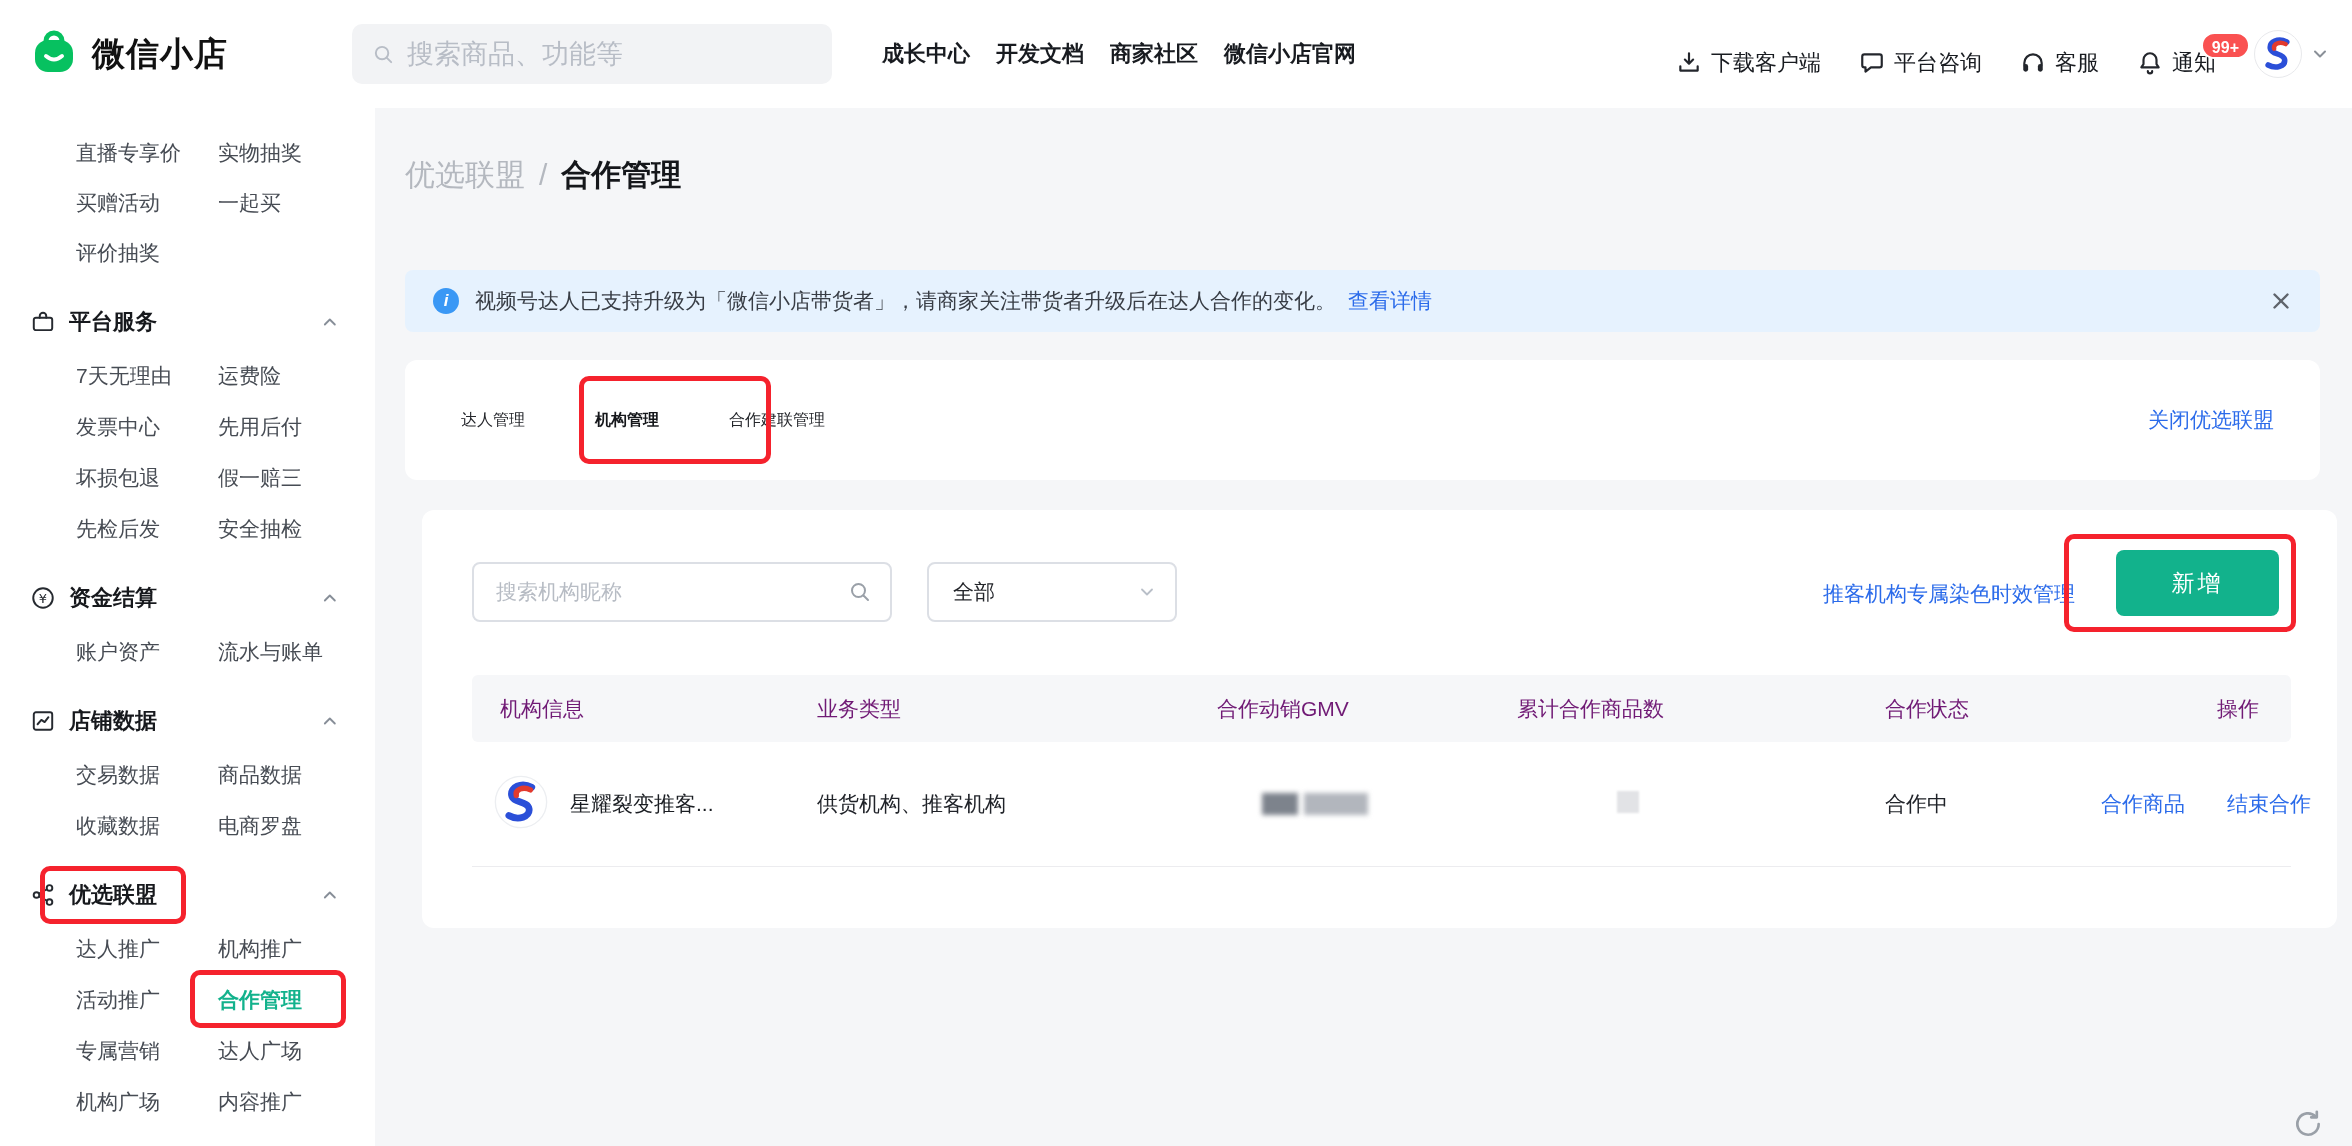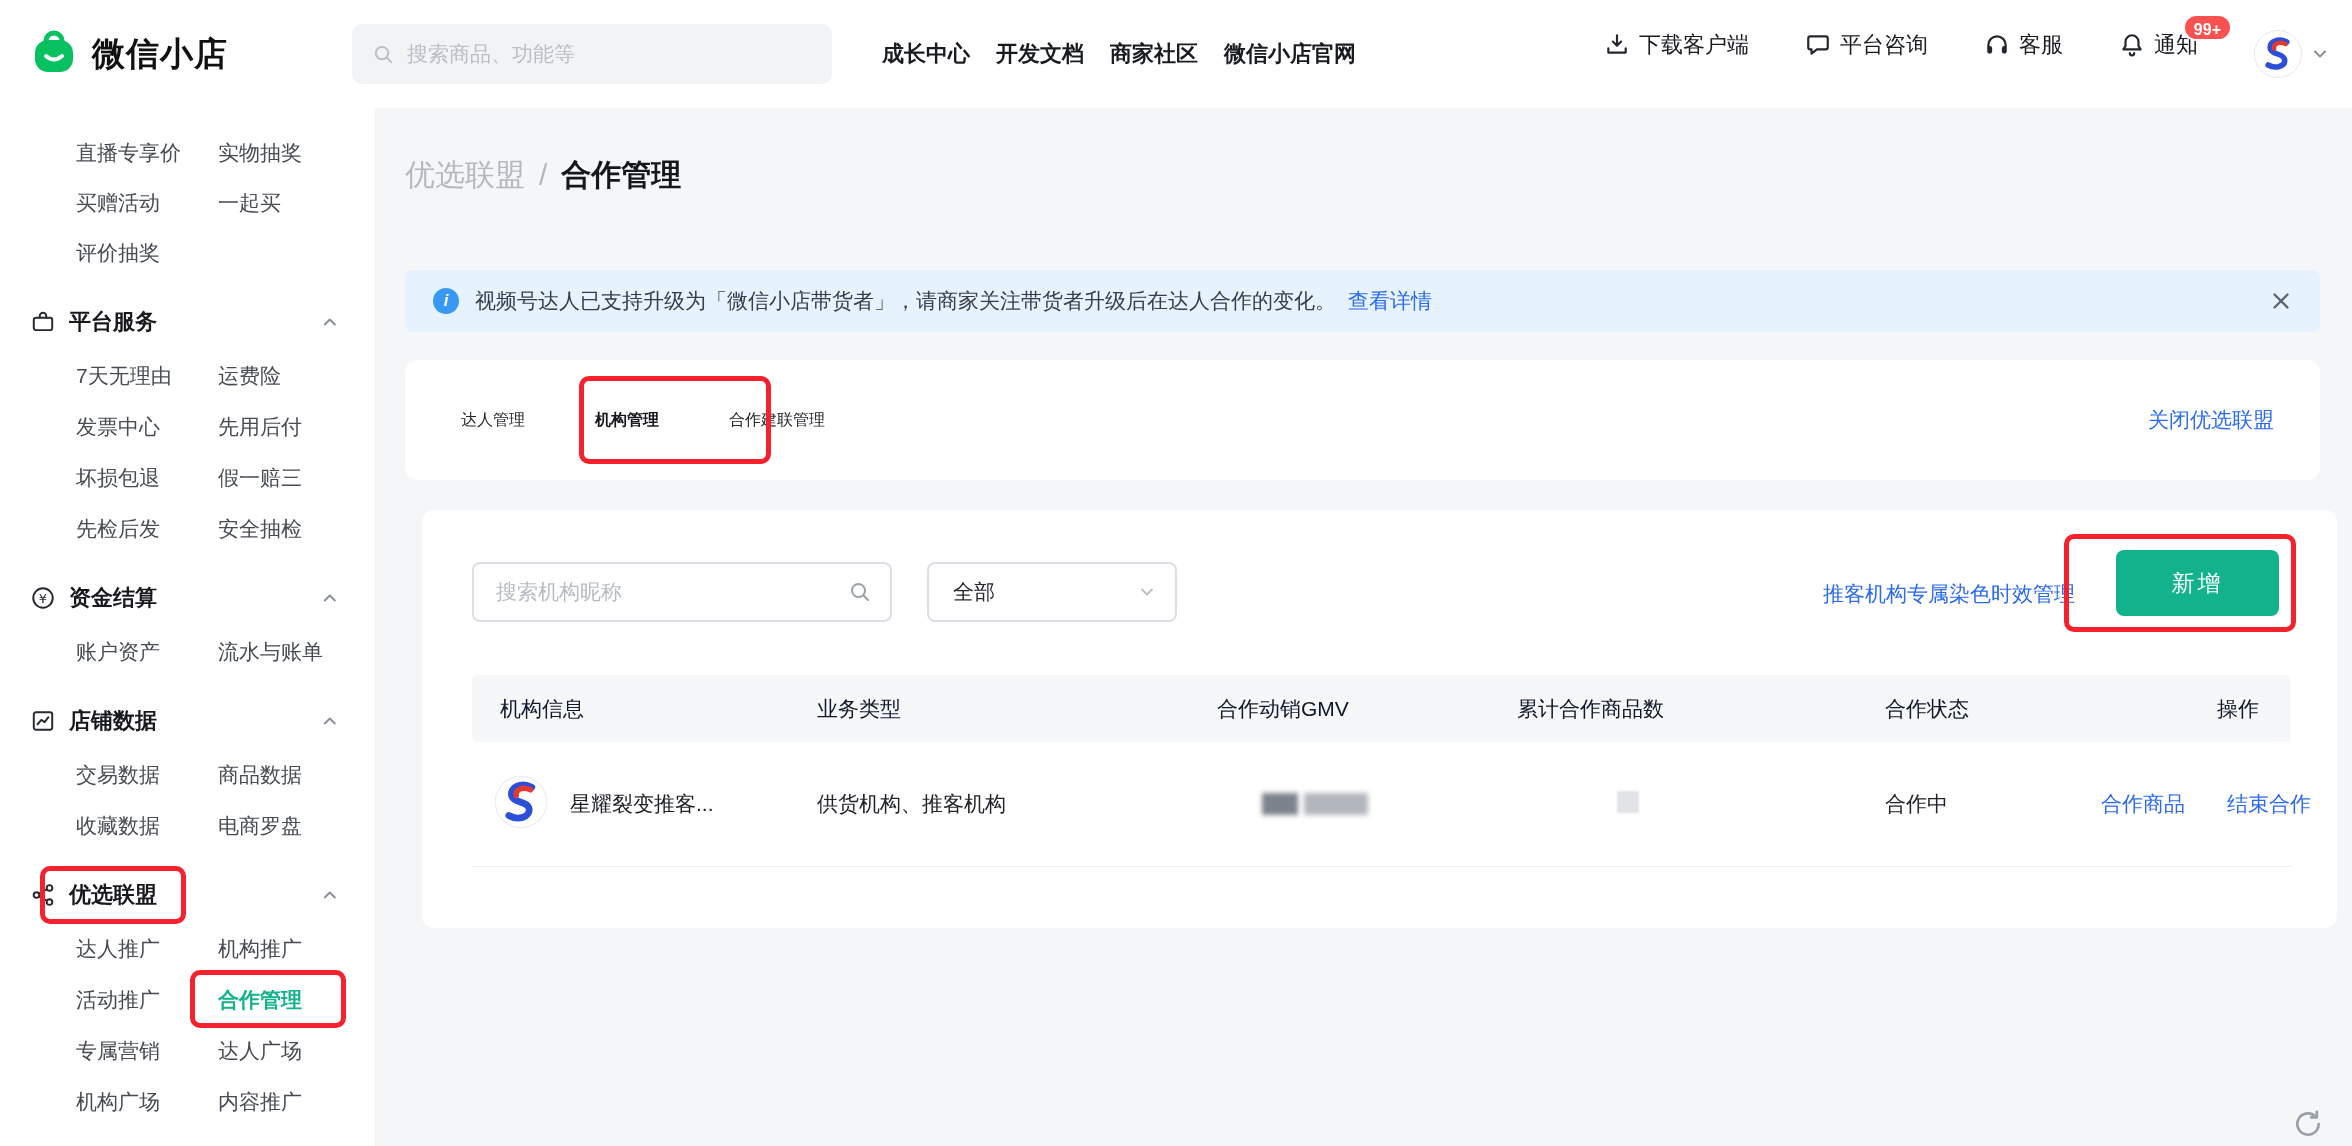--- a/index.html
+++ b/index.html
@@ -6,25 +6,25 @@
   html,body { width:2352px; height:1146px; }
   body { font-family:"Liberation Sans","DejaVu Sans",sans-serif; background:#fff; }
   a { text-decoration:none; cursor:pointer; }
   #app { position:relative; width:2352px; height:1146px; overflow:hidden; background:#fff; }
 
   
   .header { position:absolute; top:0; left:0; width:2352px; height:108px; background:#fff; z-index:6; }
   .brand { position:absolute; left:30px; top:50%; transform:translateY(-50%); display:flex; align-items:center; gap:14px; }
   .brand-name { font-size:33px; font-weight:700; color:#111; letter-spacing:1px; }
   .hsearch { position:absolute; left:352px; top:24px; width:480px; height:60px; background:#f2f3f5; border-radius:10px; display:flex; align-items:center; padding:0 20px; }
-  .hsearch-input { flex:1; border:none; outline:none; background:transparent; font-size:21px; color:#333; margin-left:12px; font-family:inherit; }
+  .hsearch-input { flex:1; border:none; outline:none; background:transparent; font-size:27px; color:#333; margin-left:12px; font-family:inherit; }
   .hsearch-input::placeholder { color:#b8bdc6; }
   .hnav { position:absolute; left:882px; top:50%; transform:translateY(-50%); display:flex; gap:26px; }
   .hnav-link { font-size:22px; color:#181b20; font-weight:700; white-space:nowrap; }
-  .hright { position:absolute; right:22px; top:50%; transform:translateY(-50%); display:flex; align-items:flex-start; gap:56px; }
+  .hright { position:absolute; right:22px; top:50%; transform:translateY(-50%); display:flex; align-items:flex-end; gap:38px; }
   .haction { display:flex; align-items:center; gap:9px; font-size:22px; color:#181b20; font-weight:500; white-space:nowrap; position:relative; }
   .badge { position:absolute; top:-16px; right:-34px; background:#fa5151; color:#fff; font-size:16px; font-weight:700; height:27px; line-height:23px; padding:2px 9px; border-radius:14px; border:2px solid #fff; }
   .avatar-wrap { display:flex; align-items:center; gap:8px; }
   .avatar { width:48px; height:48px; border-radius:50%; overflow:hidden; border:1px solid #e8e9ec; display:inline-flex; align-items:center; justify-content:center; background:#fff; }
 
   
   .sidebar { position:absolute; top:108px; left:0; width:375px; bottom:0; background:#fff; padding-top:20px; overflow:hidden; z-index:5; }
   .srow { height:51px; display:flex; align-items:center; padding-left:76px; font-size:21px; color:#474c54; }
   .side-top .srow { height:50px; }
   .srow .c1 { width:142px; cursor:pointer; }
@@ -56,21 +56,21 @@
   .card { position:absolute; left:47px; top:402px; width:1915px; height:418px; background:#fff; border-radius:12px; }
   .tsearch { position:absolute; left:50px; top:52px; width:420px; height:60px; border:2px solid #dcdfe5; border-radius:8px; display:flex; align-items:center; padding:0 18px 0 22px; background:#fff; }
   .tsearch input { flex:1; border:none; outline:none; font-size:21px; color:#333; background:transparent; font-family:inherit; }
   .tsearch input::placeholder { color:#b7bcc4; }
   .tselect { position:absolute; left:505px; top:52px; width:250px; height:60px; border:2px solid #dcdfe5; border-radius:8px; display:flex; align-items:center; justify-content:space-between; padding:0 18px 0 24px; font-size:21px; color:#24262b; cursor:pointer; background:#fff; }
   .manage-link { position:absolute; right:262px; top:70px; font-size:21px; color:var(--link-blue,#2b6bea); white-space:nowrap; }
   .add-btn { position:absolute; right:58px; top:40px; width:163px; height:66px; background:var(--accent-teal,#12b28c); color:#fff; border:none; border-radius:8px; font-size:23px; font-weight:500; letter-spacing:3px; cursor:pointer; font-family:inherit; }
 
   .table { position:absolute; left:50px; right:46px; top:165px; }
   .thead, .trow { display:grid; grid-template-columns:345px 400px 300px 368px 200px 1fr; align-items:center; }
-  .thead { height:67px; background:#f6f7f9; border-radius:6px; font-size:21px; color:#0f172a; }
+  .thead { height:67px; background:#f6f7f9; border-radius:6px; font-size:21px; color:#701a75; }
   .th.c1 { padding-left:28px; }
   .th.c6 { text-align:right; padding-right:32px; }
   .trow { height:125px; border-bottom:1px solid #ececef; }
   .td { font-size:21px; color:#202329; }
   .td.c1 { display:flex; align-items:center; gap:22px; padding-left:22px; }
   .org-name { font-weight:500; color:#1a1d22; }
   .td.c2 { font-weight:500; }
   .td.c3 { display:flex; gap:6px; padding-left:45px; align-items:center; }
   .redact-dark { width:36px; height:22px; background:#7d838c; filter:blur(2.5px); display:inline-block; }
   .redact-light { width:64px; height:22px; background:#b2b6bd; filter:blur(2.5px); display:inline-block; }

